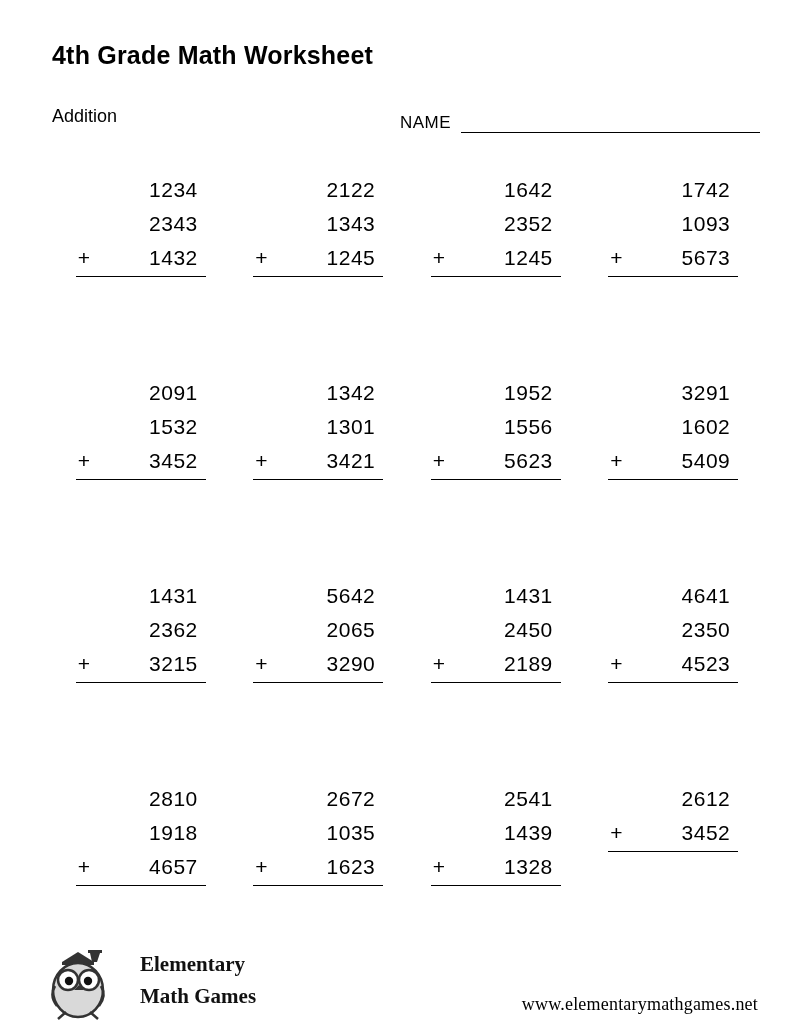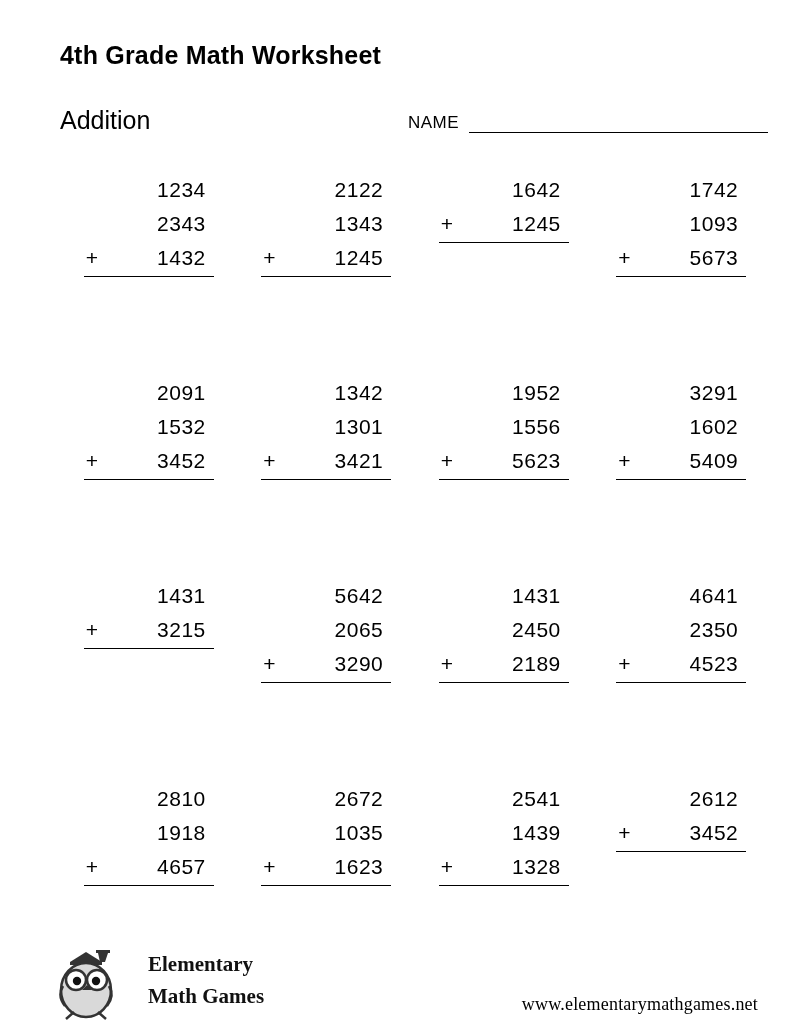--- a/index.html
+++ b/index.html
@@ -11,36 +11,35 @@
     width: 800px;
     height: 1035px;
     position: relative;
     font-family: "Liberation Sans", sans-serif;
     color: #000000;
     overflow: hidden;
   }
   .page {
     position: absolute;
     inset: 0;
-    margin-left: 8px;
   }
   .title {
     position: absolute;
     left: 52px;
     top: 41px;
     font-size: 25px;
     font-weight: bold;
     letter-spacing: 0.2px;
     white-space: nowrap;
   }
   .subtitle {
     position: absolute;
     left: 52px;
     top: 106px;
-    font-size: 25px;
+    font-size: 18px;
     font-weight: normal;
     white-space: nowrap;
   }
   .name-block {
     position: absolute;
     left: 400px;
     top: 114px;
     width: 360px;
     display: flex;
     align-items: flex-start;
@@ -167,20 +166,21 @@
           <div class="line-num">1343</div>
           <div class="addend-row">
             <span class="plus">+</span>
             <span class="line-num">1245</span>
           </div>
         </div>
       </div>
       <div class="cell">
         <div class="problem">
           <div class="line-num">1642</div>
+          <div class="line-num">2352</div>
           <div class="addend-row">
             <span class="plus">+</span>
             <span class="line-num">1245</span>
           </div>
         </div>
       </div>
       <div class="cell">
         <div class="problem">
           <div class="line-num">1742</div>
           <div class="line-num">1093</div>
@@ -232,20 +232,21 @@
             <span class="line-num">5409</span>
           </div>
         </div>
       </div>
     </div>
 
     <div class="row">
       <div class="cell">
         <div class="problem">
           <div class="line-num">1431</div>
+          <div class="line-num">2362</div>
           <div class="addend-row">
             <span class="plus">+</span>
             <span class="line-num">3215</span>
           </div>
         </div>
       </div>
       <div class="cell">
         <div class="problem">
           <div class="line-num">5642</div>
           <div class="line-num">2065</div>

